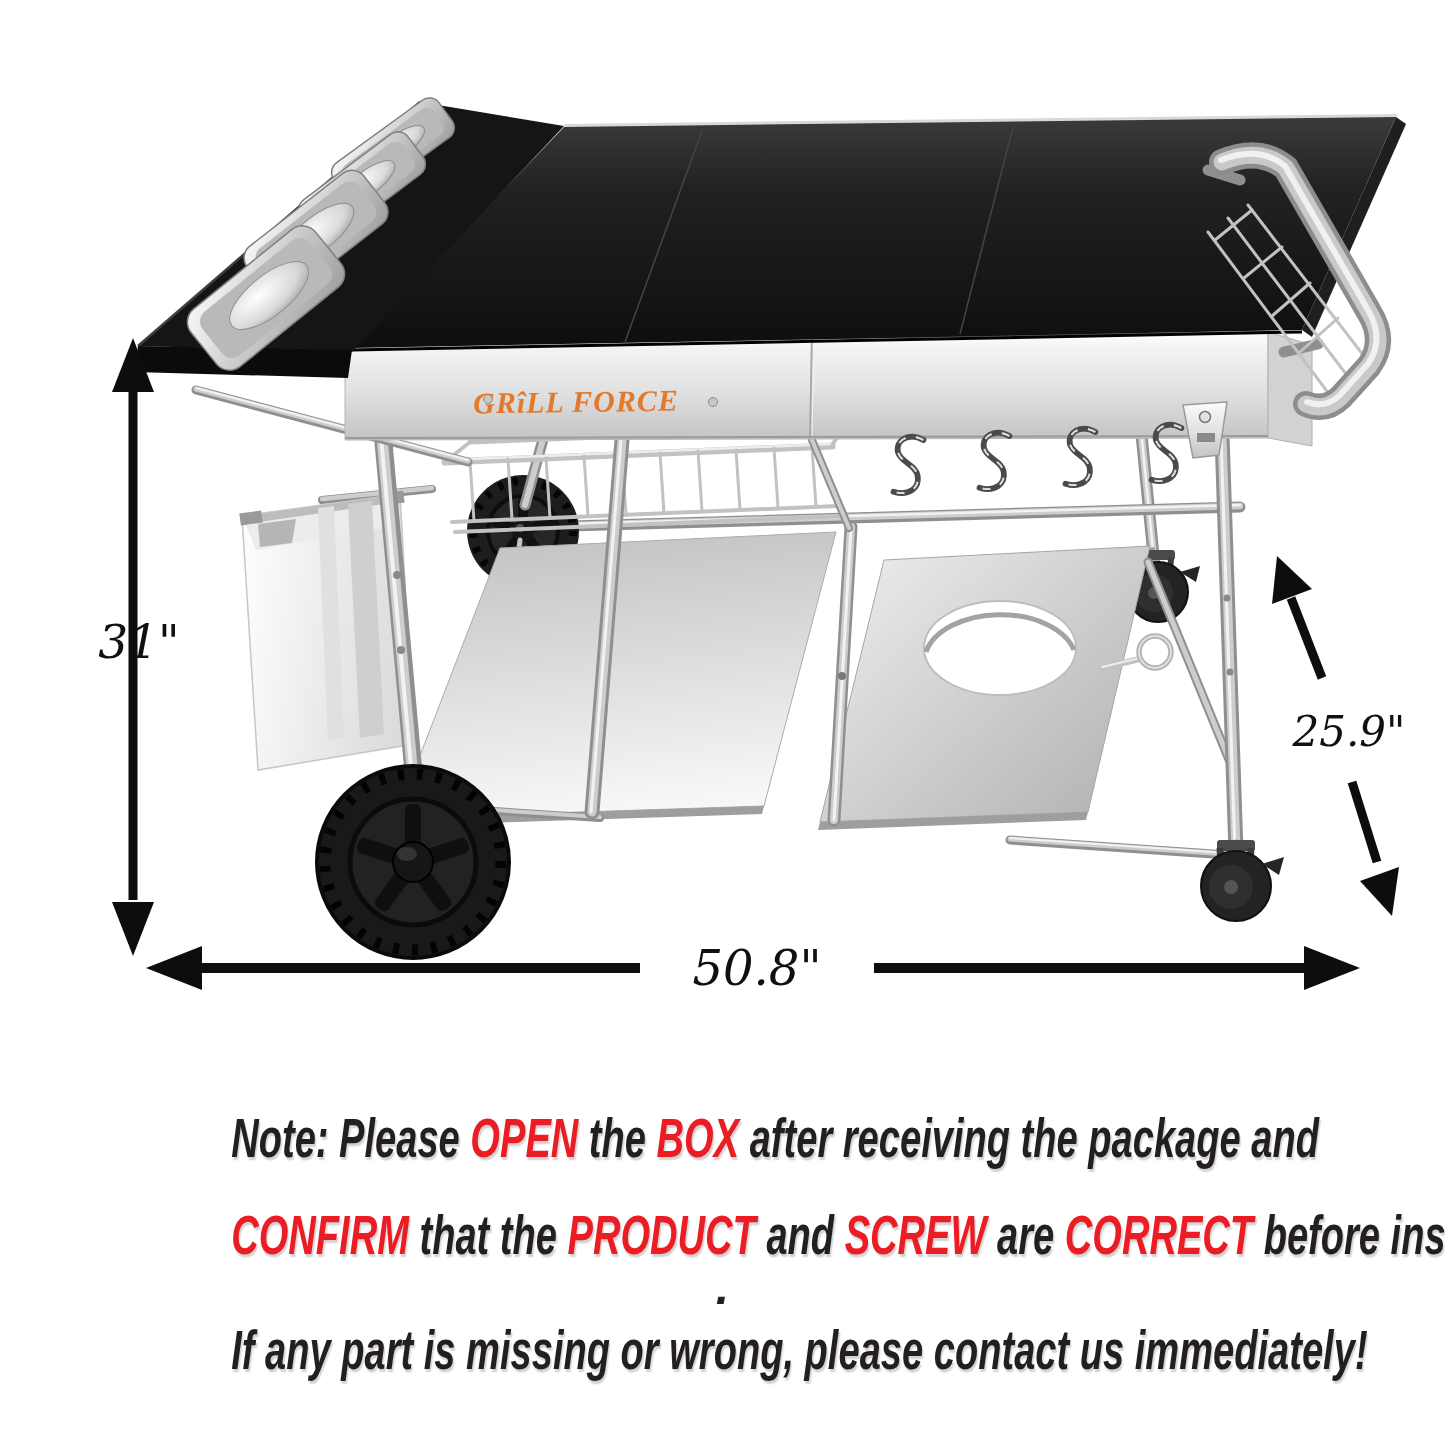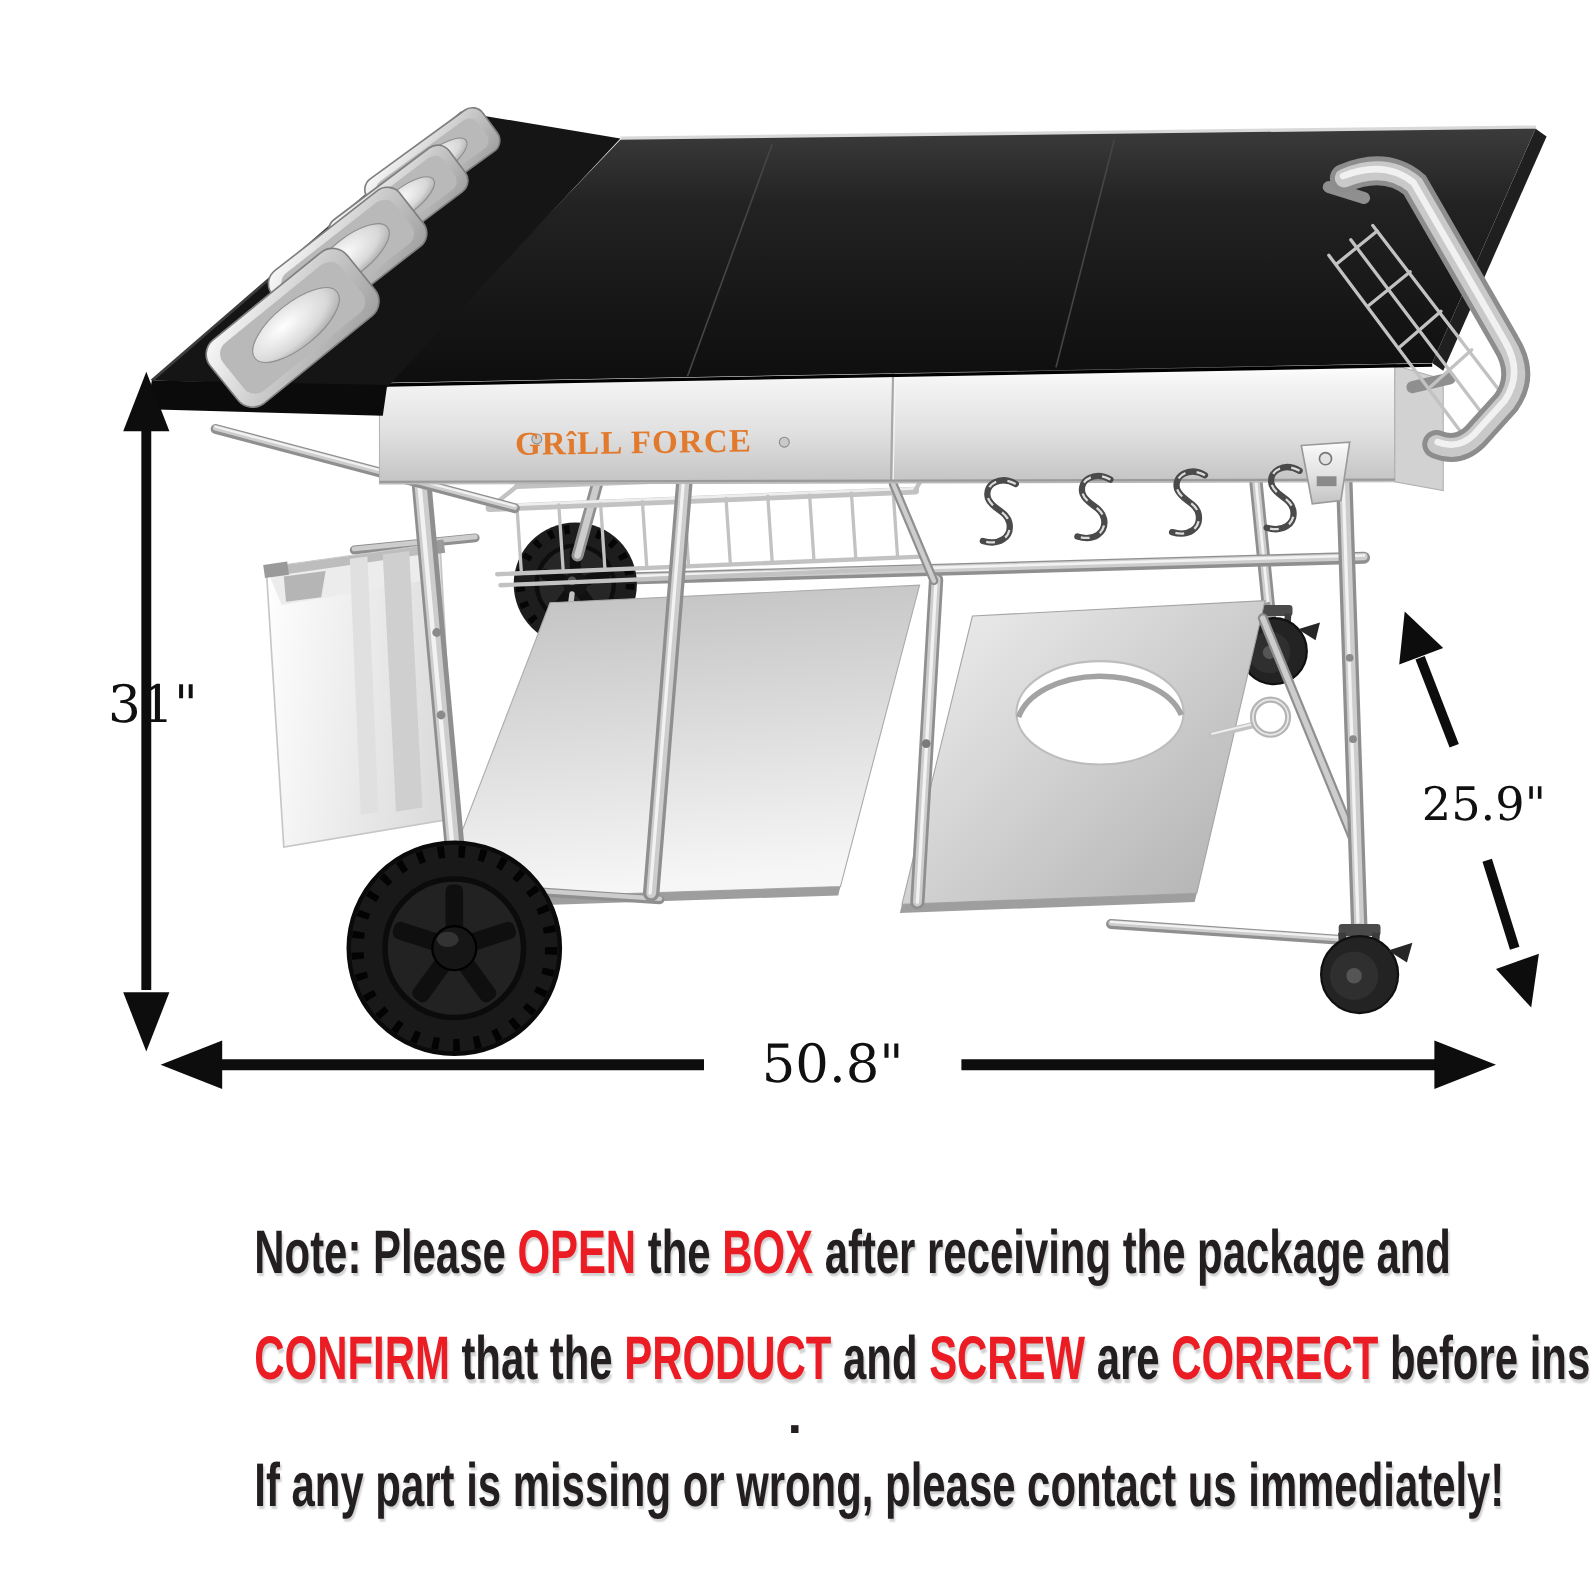--- a/index.html
+++ b/index.html
@@ -1,18 +1,18 @@
 <!DOCTYPE html>
 <html style="--red: #EC1C24; --dark: #231F20; --arrow: #0D0D0D; --logo: #E27A2E;"><head>
 <meta charset="utf-8">
 <style>
   html,body{margin:0;padding:0;background:#fff;}
   body{width:1445px;height:1445px;position:relative;overflow:hidden;
        font-family:"Liberation Sans",sans-serif;}
-  .stage{position:absolute;inset:0;}
+  .stage{position:absolute;inset:0;font-style:italic;}
   svg.illus{position:absolute;left:0;top:0;display:block;}
 
   
   .dim-label{position:absolute;transform:translate(-50%,-50%);
     font-family:"DejaVu Serif","Liberation Serif",serif;color:#101010;white-space:nowrap;}
   .dim-h{font-size:47px;}
   .dim-d{font-size:42px;}
   .dim-w{font-size:48px;}
 
   

